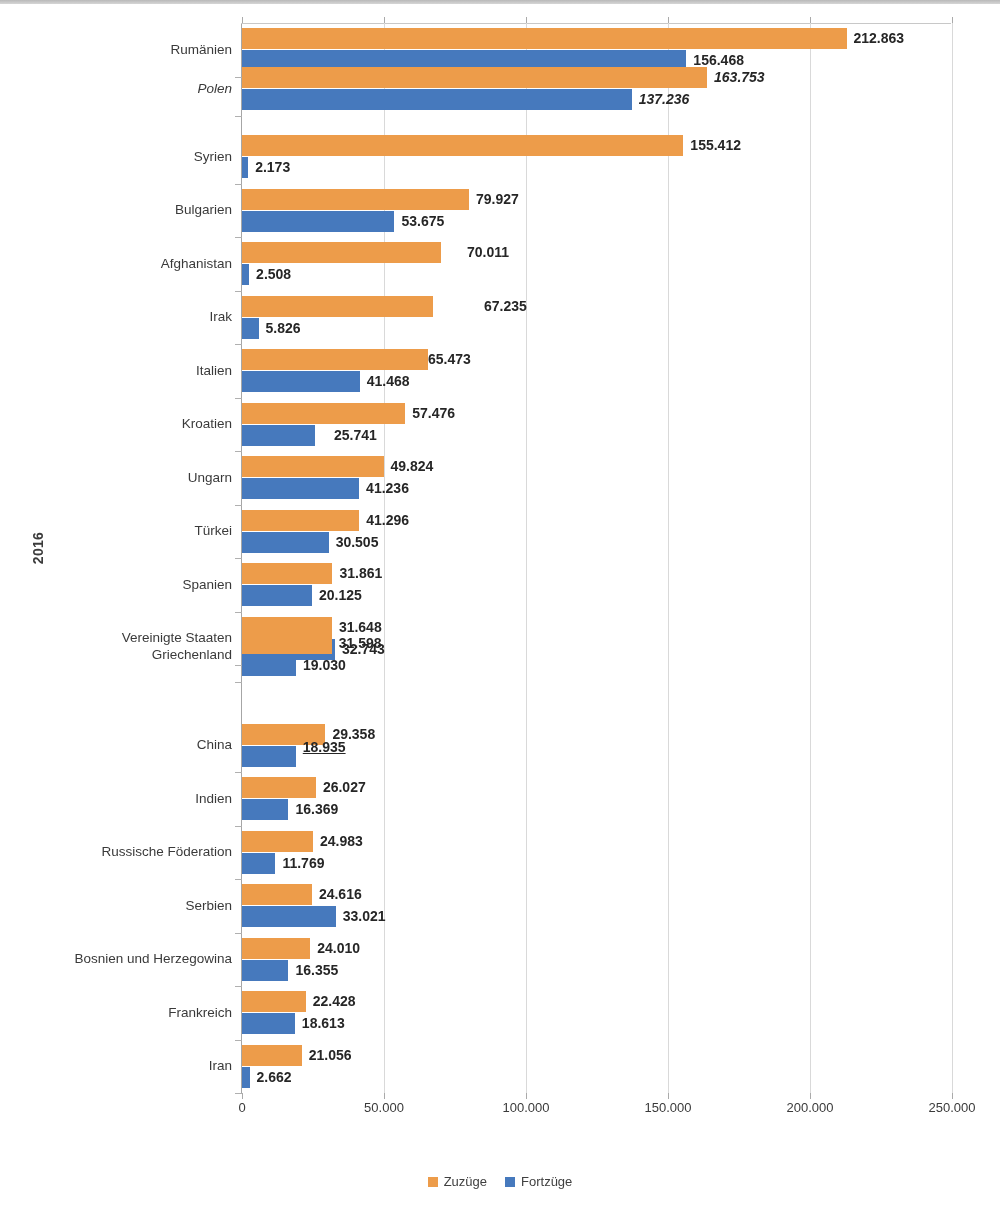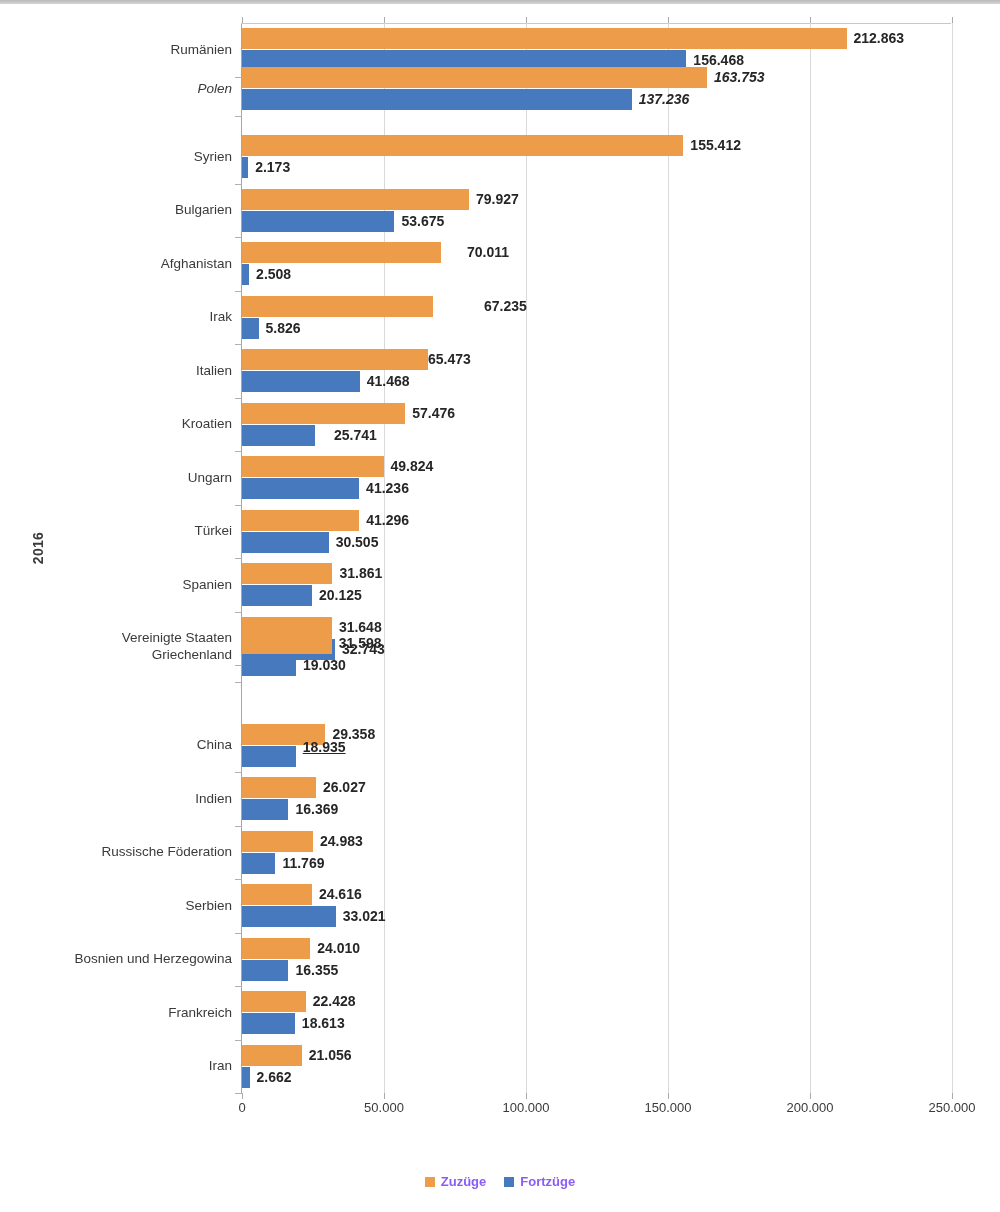--- a/index.html
+++ b/index.html
@@ -81,21 +81,21 @@
     font-size:13px;color:#3a3a3a;
   }
 
   
   .legend{
     position:absolute;left:0;top:1174px;width:1000px;
     display:flex;justify-content:center;align-items:center;gap:18px;
   }
   .legend-item{display:flex;align-items:center;gap:6px;}
   .legend-swatch{width:10px;height:10px;display:block;}
-  .legend-text{font-size:13px;font-weight:bold;color:#8b5cf6;}
+  .legend-text{font-size:13px;font-weight:normal;color:#404040;}
 </style>
 </head>
 <body>
 
 <div id="chart-root">
 
   <div class="page-rule"></div>
 
   <div class="y-axis-title">2016</div>
 

